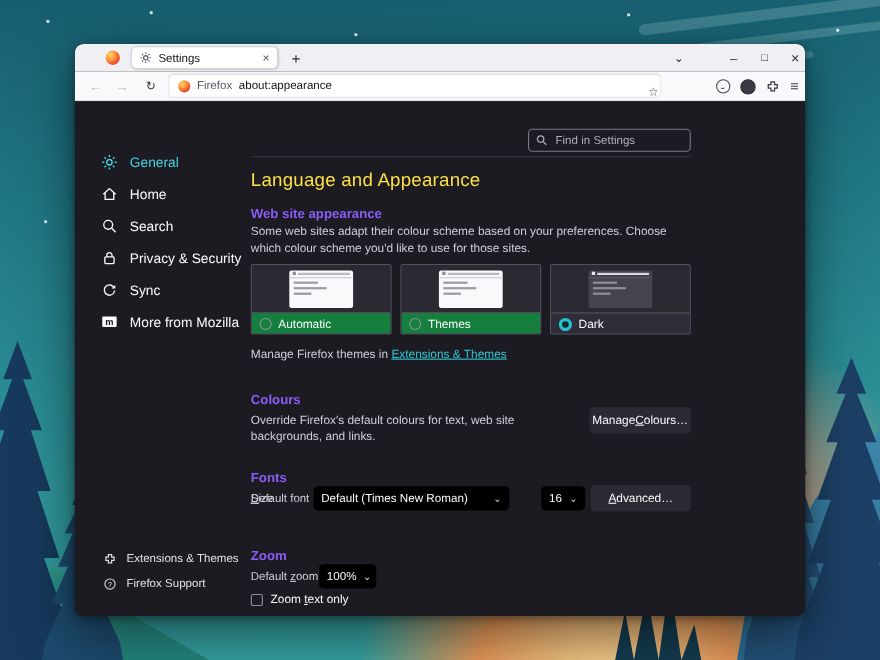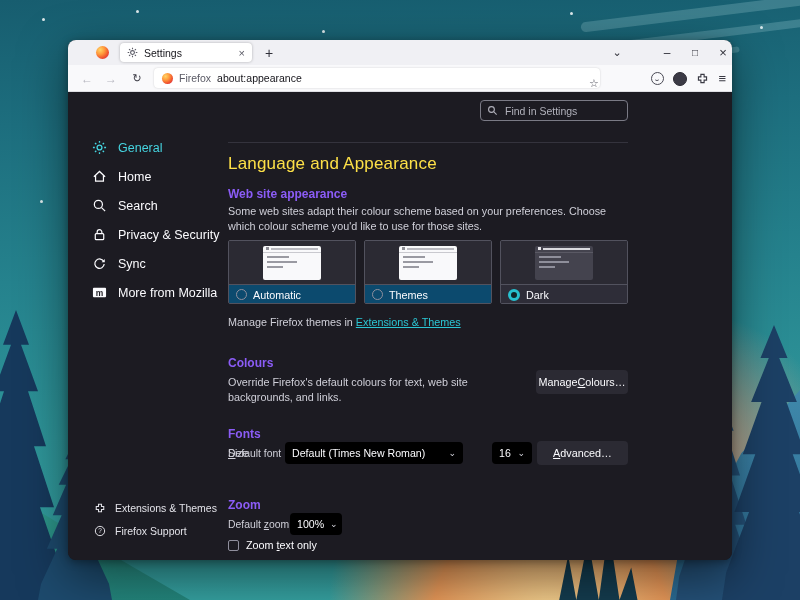--- a/index.html
+++ b/index.html
@@ -66,21 +66,21 @@
   .badge-circle { width:13px; height:13px; border-radius:50%; border:1.4px solid #4a4a55; position:relative; }
   .badge-circle::after{ content:""; position:absolute; left:3px; top:4px; width:4px; height:3px;
     border-bottom:1.4px solid #4a4a55; border-radius:0 0 3px 3px; }
   .avatar { width:14px; height:14px; border-radius:50%; background:#3b3a45; border:1px solid #2b2a33; }
   .menu-glyph { font-size:13px; color:#3a3a44; }
 
   
   .content { position:absolute; left:0; top:52px; width:664px; height:468px; background:#1c1b22;
     color:#fbfbfe; font-size:11px; }
 
-  .search-box { position:absolute; left:412px; top:8px; width:148px; height:21px; }
+  .search-box { position:absolute; left:412px; top:25px; width:148px; height:21px; }
   .search-box input { width:100%; height:100%; background:#1c1b22; border:1px solid #7a7a85; border-radius:4px;
     color:#fbfbfe; font-size:10.5px; padding:0 6px 0 24px; outline:none; font-family:inherit; }
   .search-box input::placeholder { color:#b1b1bb; }
   .search-box svg { position:absolute; left:7px; top:5px; }
 
   .hdr-divider { position:absolute; left:160px; top:50px; width:400px; height:1px; background:#34333d; }
 
   .sidebar { position:absolute; left:24px; top:41px; width:130px; }
   .side-item { display:flex; align-items:center; gap:11px; height:29px; font-size:12.5px; color:#fbfbfe; cursor:default; }
   .side-item.selected { color:#45d4e0; }
@@ -91,21 +91,21 @@
   .main { position:absolute; left:160px; top:0; width:400px; height:468px; }
   .page-title { position:absolute; left:0; top:62px; font-size:17px; font-weight:400; color:#fde047; letter-spacing:.2px; }
   .sec-h { font-weight:bold; font-size:12px; color:#8b5cf6; }
   .h-appearance { position:absolute; left:0; top:95px; }
   .desc { color:#cfcfd8; line-height:15px; font-size:10.8px; }
   .appearance-desc { position:absolute; left:0; top:112px; width:400px; }
 
   .cards { position:absolute; left:0; top:148px; width:400px; display:flex; gap:8px; }
   .card { width:128px; height:64px; border:1px solid #52525e; border-radius:2px; overflow:hidden; background:#2b2a33; }
   .card .preview { height:43px; display:flex; align-items:center; justify-content:center; background:#2b2a33; }
-  .card .label-row { height:20px; border-top:1px solid #52525e; background:#0c4a6e; display:flex; align-items:center;
+  .card .label-row { height:20px; border-top:1px solid #52525e; background:#15803d; display:flex; align-items:center;
     gap:6px; padding:0 7px; font-size:10.8px; }
   .card.selected .label-row { background:#2e2d38; }
   .radio { width:11px; height:11px; border-radius:50%; border:1px solid #8f8f9d; background:transparent; }
   .radio.on { border:3px solid #27c0cf; background:#10262b; width:12px; height:12px; }
 
   .thumb { width:58px; height:34px; border-radius:2px; position:relative; }
   .thumb.light { background:#f9f9fb; }
   .thumb.dark { background:#44434e; }
   .thumb .t-bar { height:7px; border-bottom:1px solid #c9c9cf; display:flex; align-items:center; padding:0 3px; gap:2px; }
   .thumb.dark .t-bar { border-bottom-color:#5a5964; }

